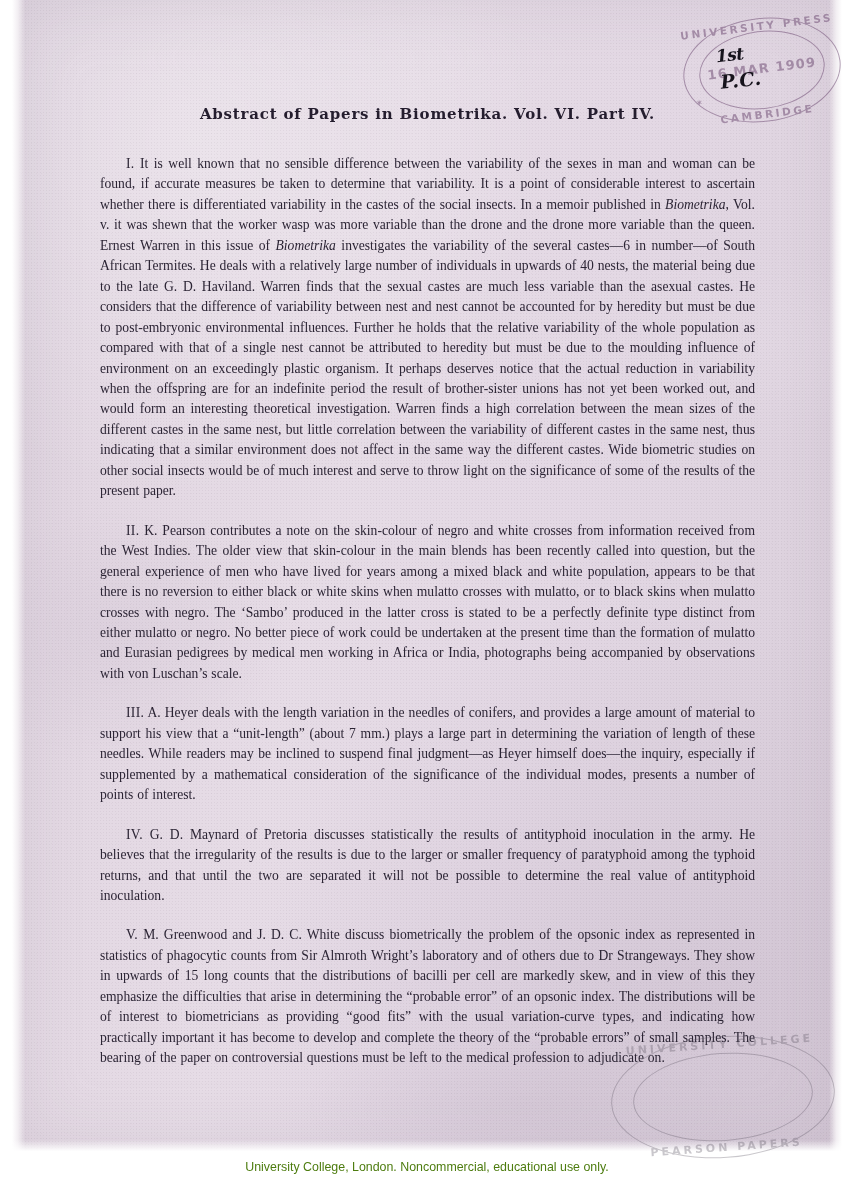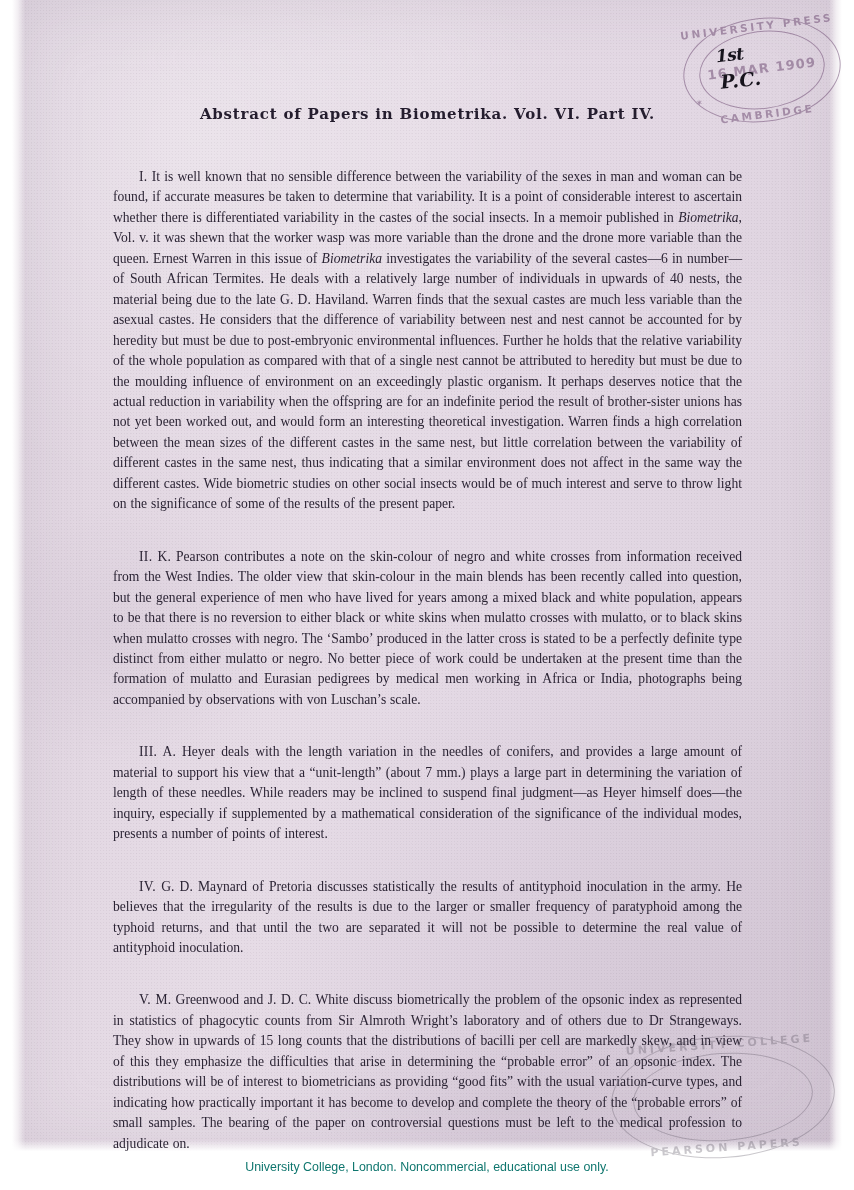--- a/index.html
+++ b/index.html
@@ -96,21 +96,21 @@
     font-size: 15px;
     letter-spacing: 0.8px;
     line-height: 24px;
     margin: 0;
     padding-top: 102px;
     color: #241d2e;
   }
   .doc-title .line2 { display: block; }
 
   .para {
-    margin: 13px;
+    margin: 0;
     padding-top: 19px;
     text-align: justify;
     text-justify: inter-word;
     font-size: 13.6px;
     line-height: 20.45px;
     text-indent: 26px;
     color: #2b2434;
     word-spacing: 0.5px;
   }
   .para:first-of-type { padding-top: 28px; }
@@ -231,21 +231,21 @@
   #college-stamp .curve-bot { bottom: 4px; }
 
   
   #footer {
     position: absolute;
     left: 0; right: 0;
     top: 1160px;
     text-align: center;
     font-family: "Liberation Sans", sans-serif;
     font-size: 12.4px;
-    color: #0f766e;
+    color: #4d7c0f;
   }
 </style>
 </head>
 <body>
 
 <div id="scan">
 
   <div id="paper">
     <div id="blotch"></div>
     <div id="grain"></div>

